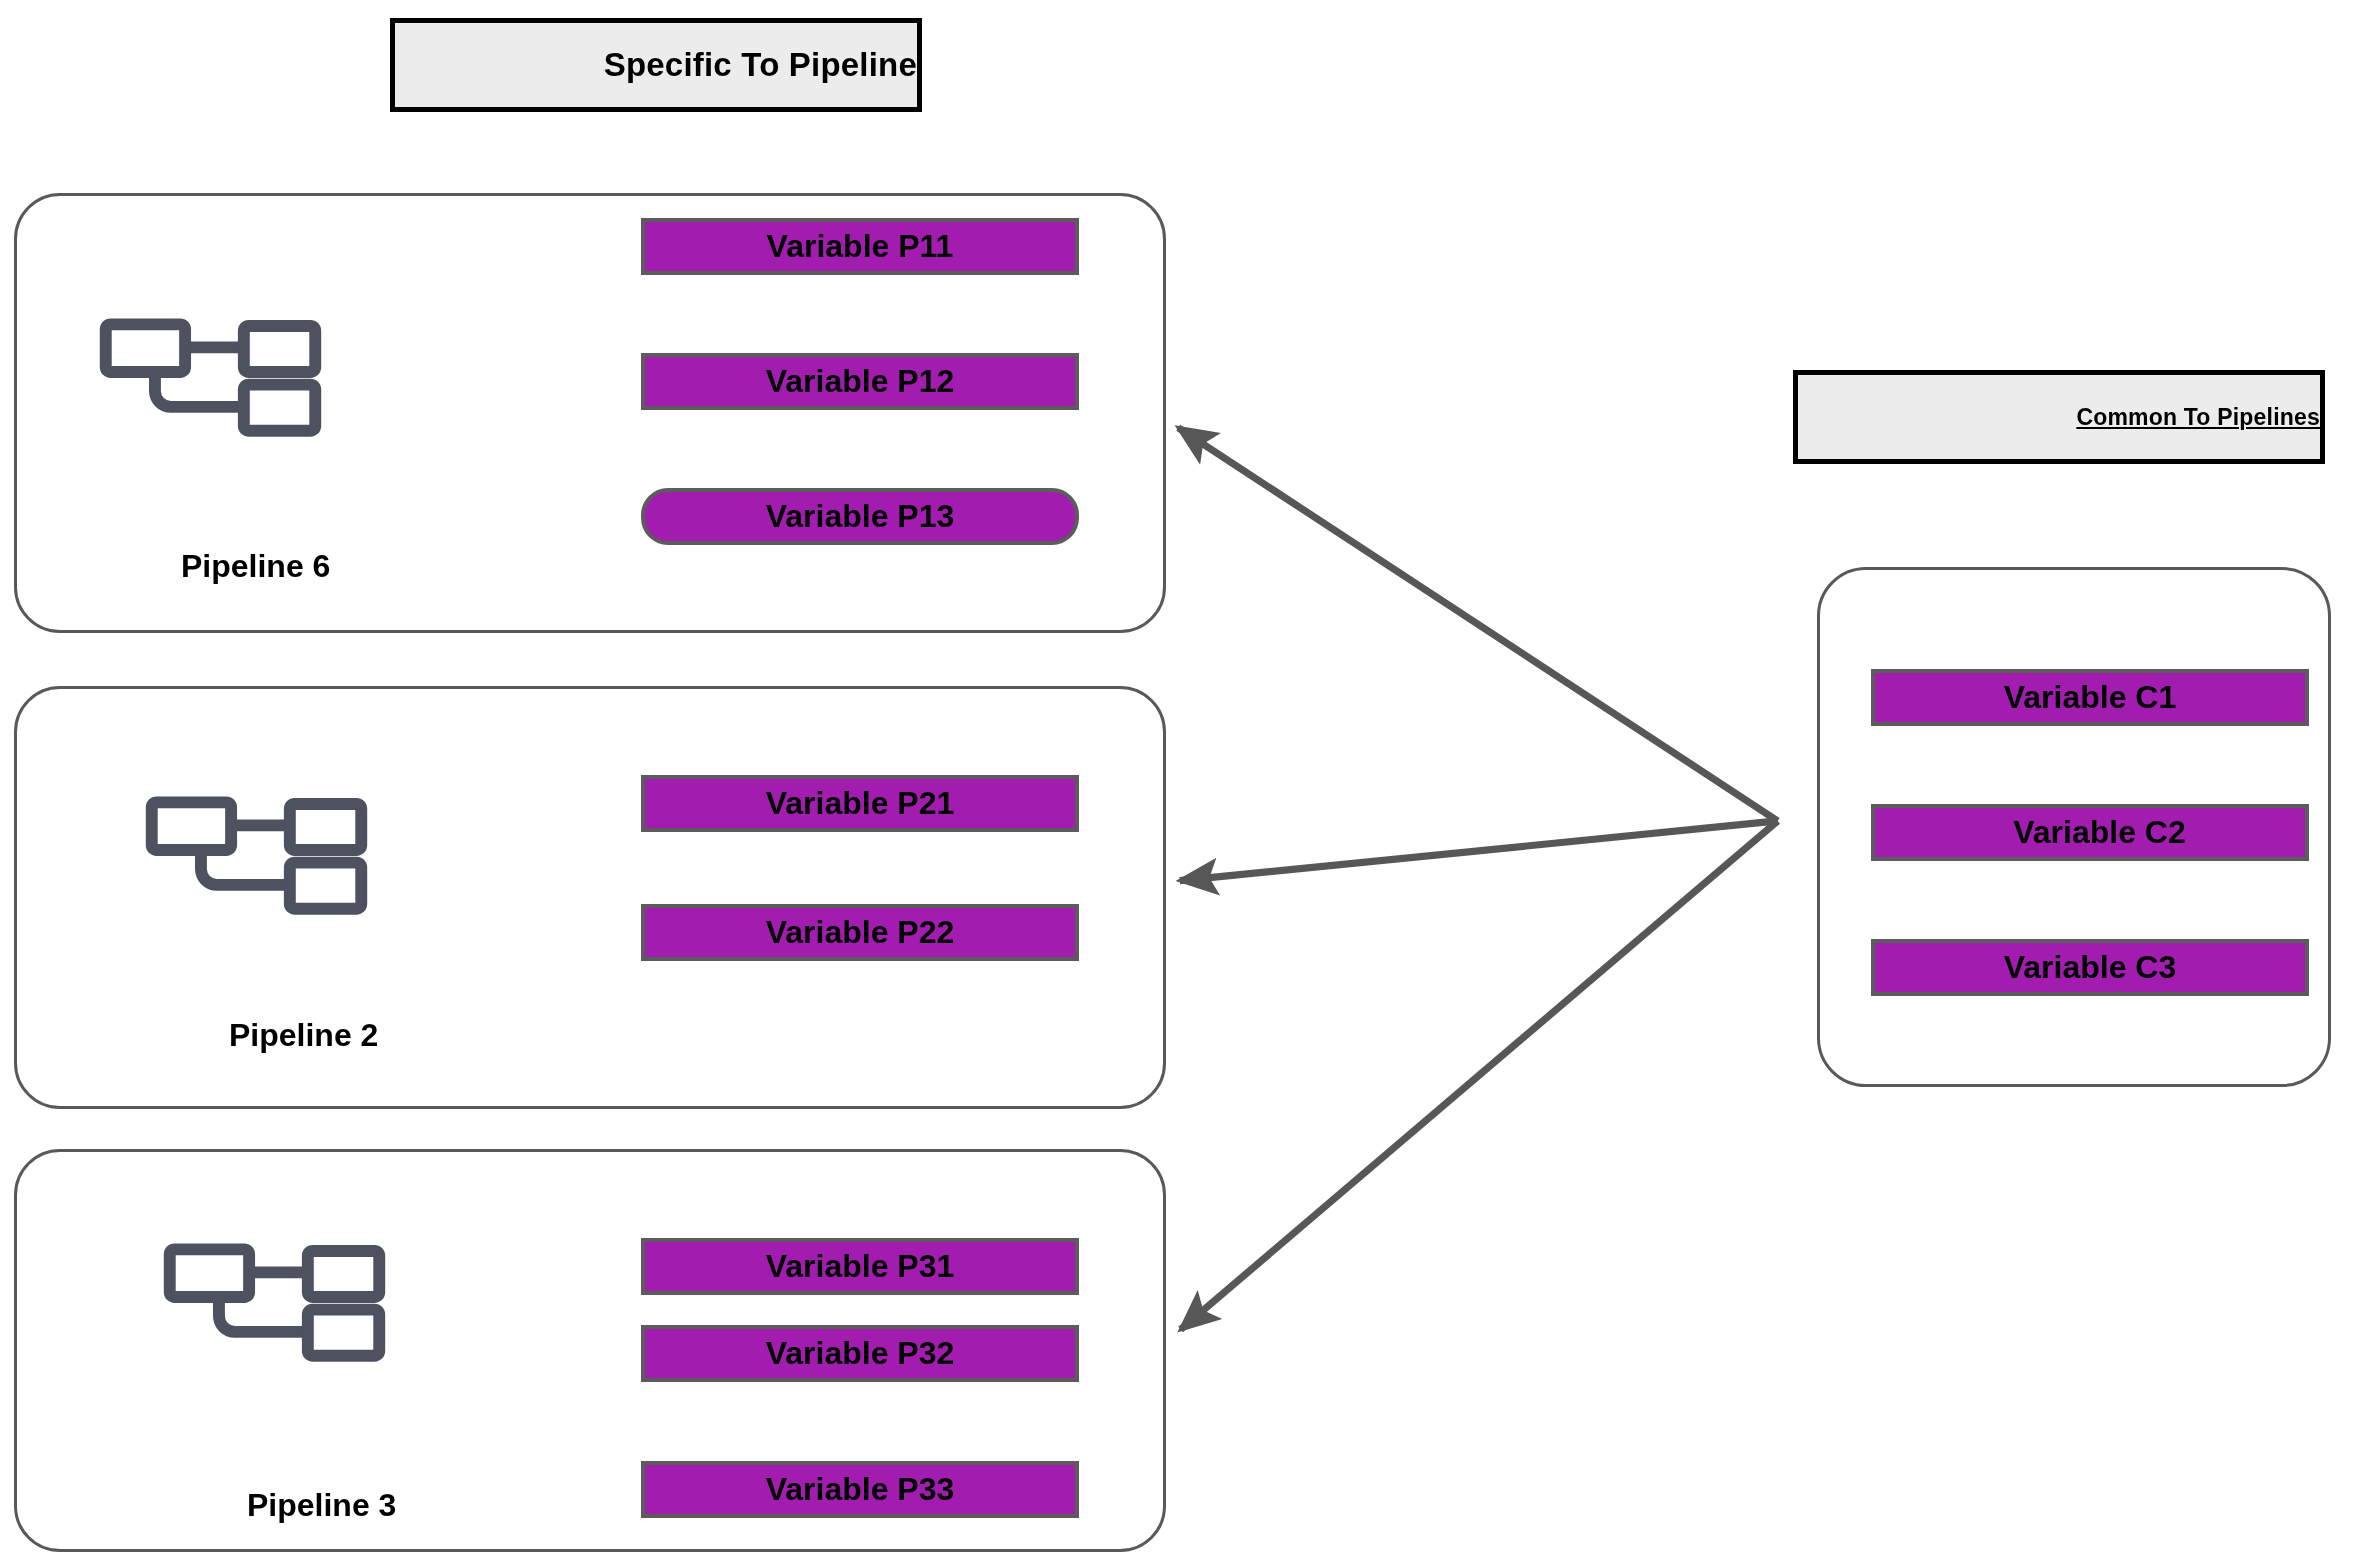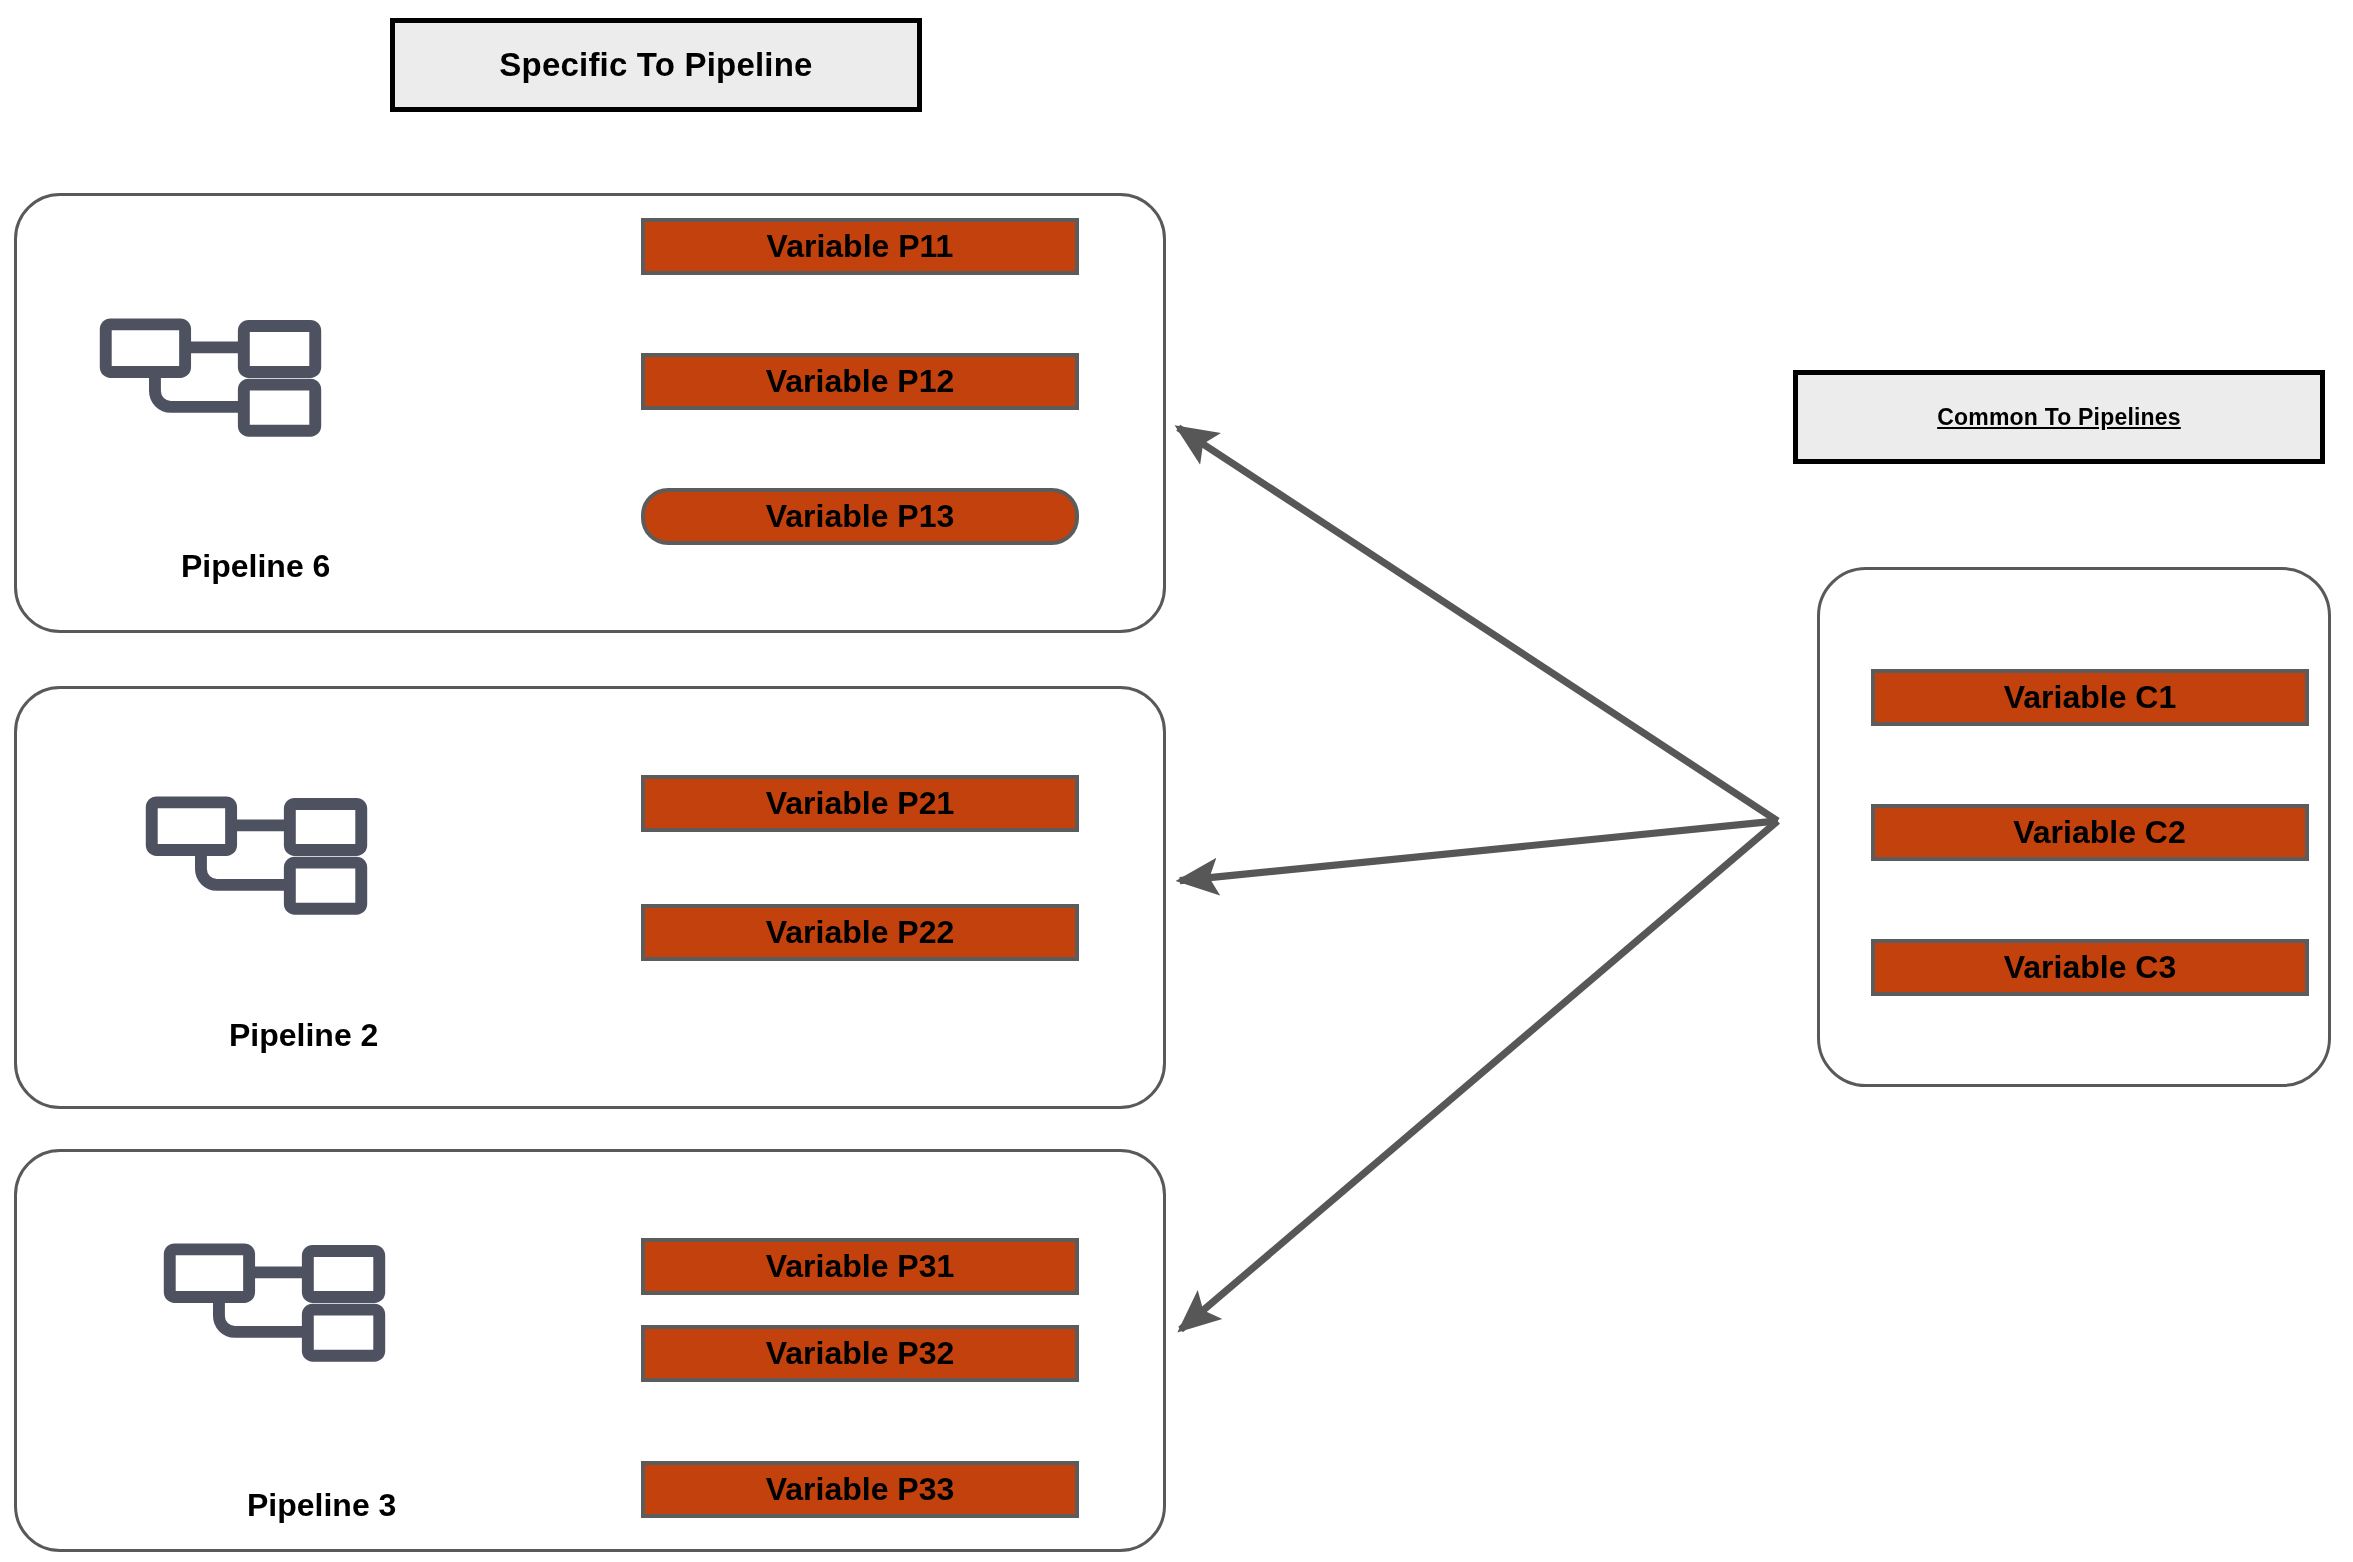--- a/index.html
+++ b/index.html
@@ -4,39 +4,39 @@
 <style>
   html,body{margin:0;padding:0;background:#ffffff;}
   body{width:2354px;height:1563px;position:relative;overflow:hidden;
        font-family:"Liberation Sans","DejaVu Sans",sans-serif;}
 
   .stage{position:absolute;left:0;top:0;width:2354px;height:1563px;}
 
   
   .banner{
     position:absolute;background:#ececec;border:5.6px solid #000000;
-    display:flex;align-items:center;justify-content:center;
+    display:flex;align-items:center;justify-content:flex-end;
     font-weight:bold;color:#000000;letter-spacing:0.2px;
   }
   #banner-specific{left:390px;top:18.3px;width:522px;height:84px;font-size:33px;}
   #banner-common{left:1793px;top:370px;width:522px;height:84px;font-size:23px;text-decoration:underline;}
 
   
   .panel{
     position:absolute;background:#ffffff;
     border:3.2px solid #595959;border-radius:46px;
   }
   #panel-pipeline-1{left:14.3px;top:193px;width:1146px;height:434px;}
   #panel-pipeline-2{left:14.3px;top:686px;width:1146px;height:417px;}
   #panel-pipeline-3{left:14.3px;top:1149px;width:1146px;height:397px;}
   #panel-common{left:1817px;top:567px;width:508px;height:514px;border-radius:49px;}
 
   
   .var-box{
-    position:absolute;background:#c2410c;border:4px solid #5c5c5c;
+    position:absolute;background:#a21caf;border:4px solid #5c5c5c;
     display:flex;align-items:center;justify-content:center;
     font-size:32px;font-weight:bold;color:#000000;
     height:57px;box-sizing:border-box;
   }
   .var-p{left:641px;width:438px;}
   .var-c{left:1871px;width:438px;}
 
   
   .pipe-label{
     position:absolute;font-size:32px;font-weight:bold;color:#000000;

